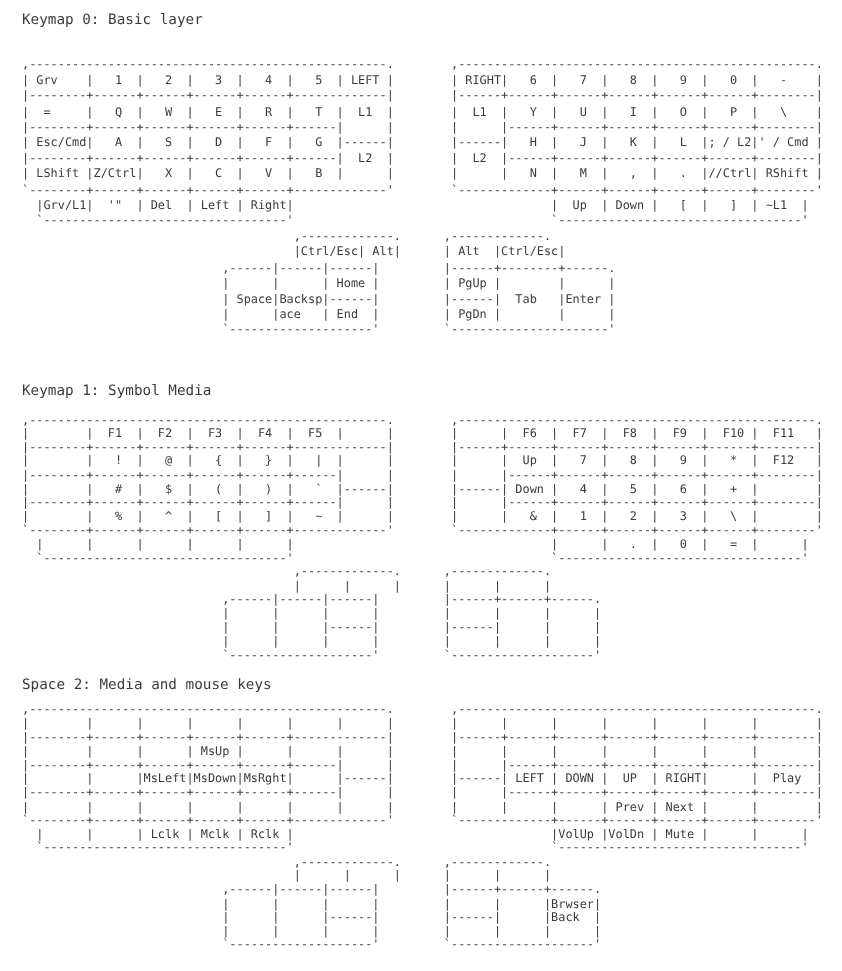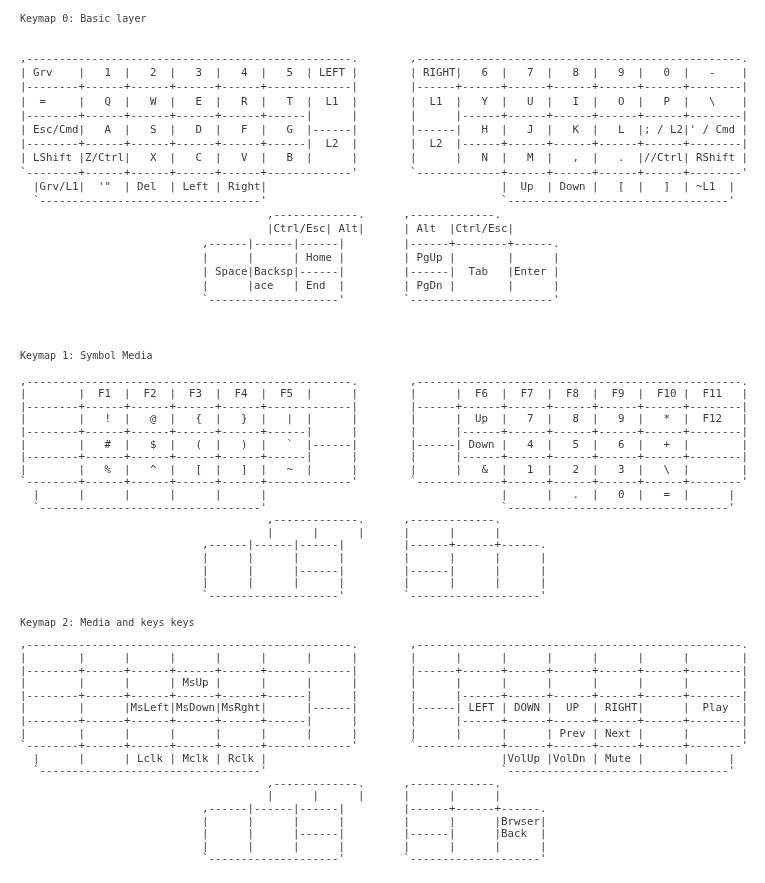--- a/index.html
+++ b/index.html
@@ -5,21 +5,21 @@
   html, body { margin: 0; padding: 0; background: #ffffff; }
   body { width: 765px; height: 883px; overflow: hidden; }
   .page {
     box-sizing: border-box;
     width: 765px; height: 883px;
     padding: 12px 0 0 20px;
     color: #3b3b3b;
     font-family: "DejaVu Sans Mono", "Liberation Mono", monospace;
   }
   .km-title {
-    font-size: 10px;
+    font-size: 13px;
     line-height: 14px;
     white-space: pre;
     font-family: inherit;
   }
   pre.km-art {
     margin: 0;
     font-family: inherit;
     font-size: 10.8px;
     white-space: pre;
   }
@@ -67,21 +67,21 @@
   |      |      |      |      |      |                                    |      |   .  |   0  |   =  |      |
   `----------------------------------'                                    `----------------------------------'
                                       ,-------------.      ,-------------.
                                       |      |      |      |      |      |
                             ,------|------|------|         |------+------+------.
                             |      |      |      |         |      |      |      |
                             |      |      |------|         |------|      |      |
                             |      |      |      |         |      |      |      |
                             `--------------------'         `--------------------'</pre>
 
-  <div class="km-title" id="km2-title">Keymap 2: Media and keys keys</div>
+  <div class="km-title" id="km2-title">Space 2: Media and mouse keys</div>
   <pre class="km-art" id="km2-art">,--------------------------------------------------.        ,--------------------------------------------------.
 |        |      |      |      |      |      |      |        |      |      |      |      |      |      |        |
 |--------+------+------+------+------+-------------|        |------+------+------+------+------+------+--------|
 |        |      |      | MsUp |      |      |      |        |      |      |      |      |      |      |        |
 |--------+------+------+------+------+------|      |        |      |------+------+------+------+------+--------|
 |        |      |MsLeft|MsDown|MsRght|      |------|        |------| LEFT | DOWN |  UP  | RIGHT|      |  Play  |
 |--------+------+------+------+------+------|      |        |      |------+------+------+------+------+--------|
 |        |      |      |      |      |      |      |        |      |      |      | Prev | Next |      |        |
 `--------+------+------+------+------+-------------'        `-------------+------+------+------+------+--------'
   |      |      | Lclk | Mclk | Rclk |                                    |VolUp |VolDn | Mute |      |      |

